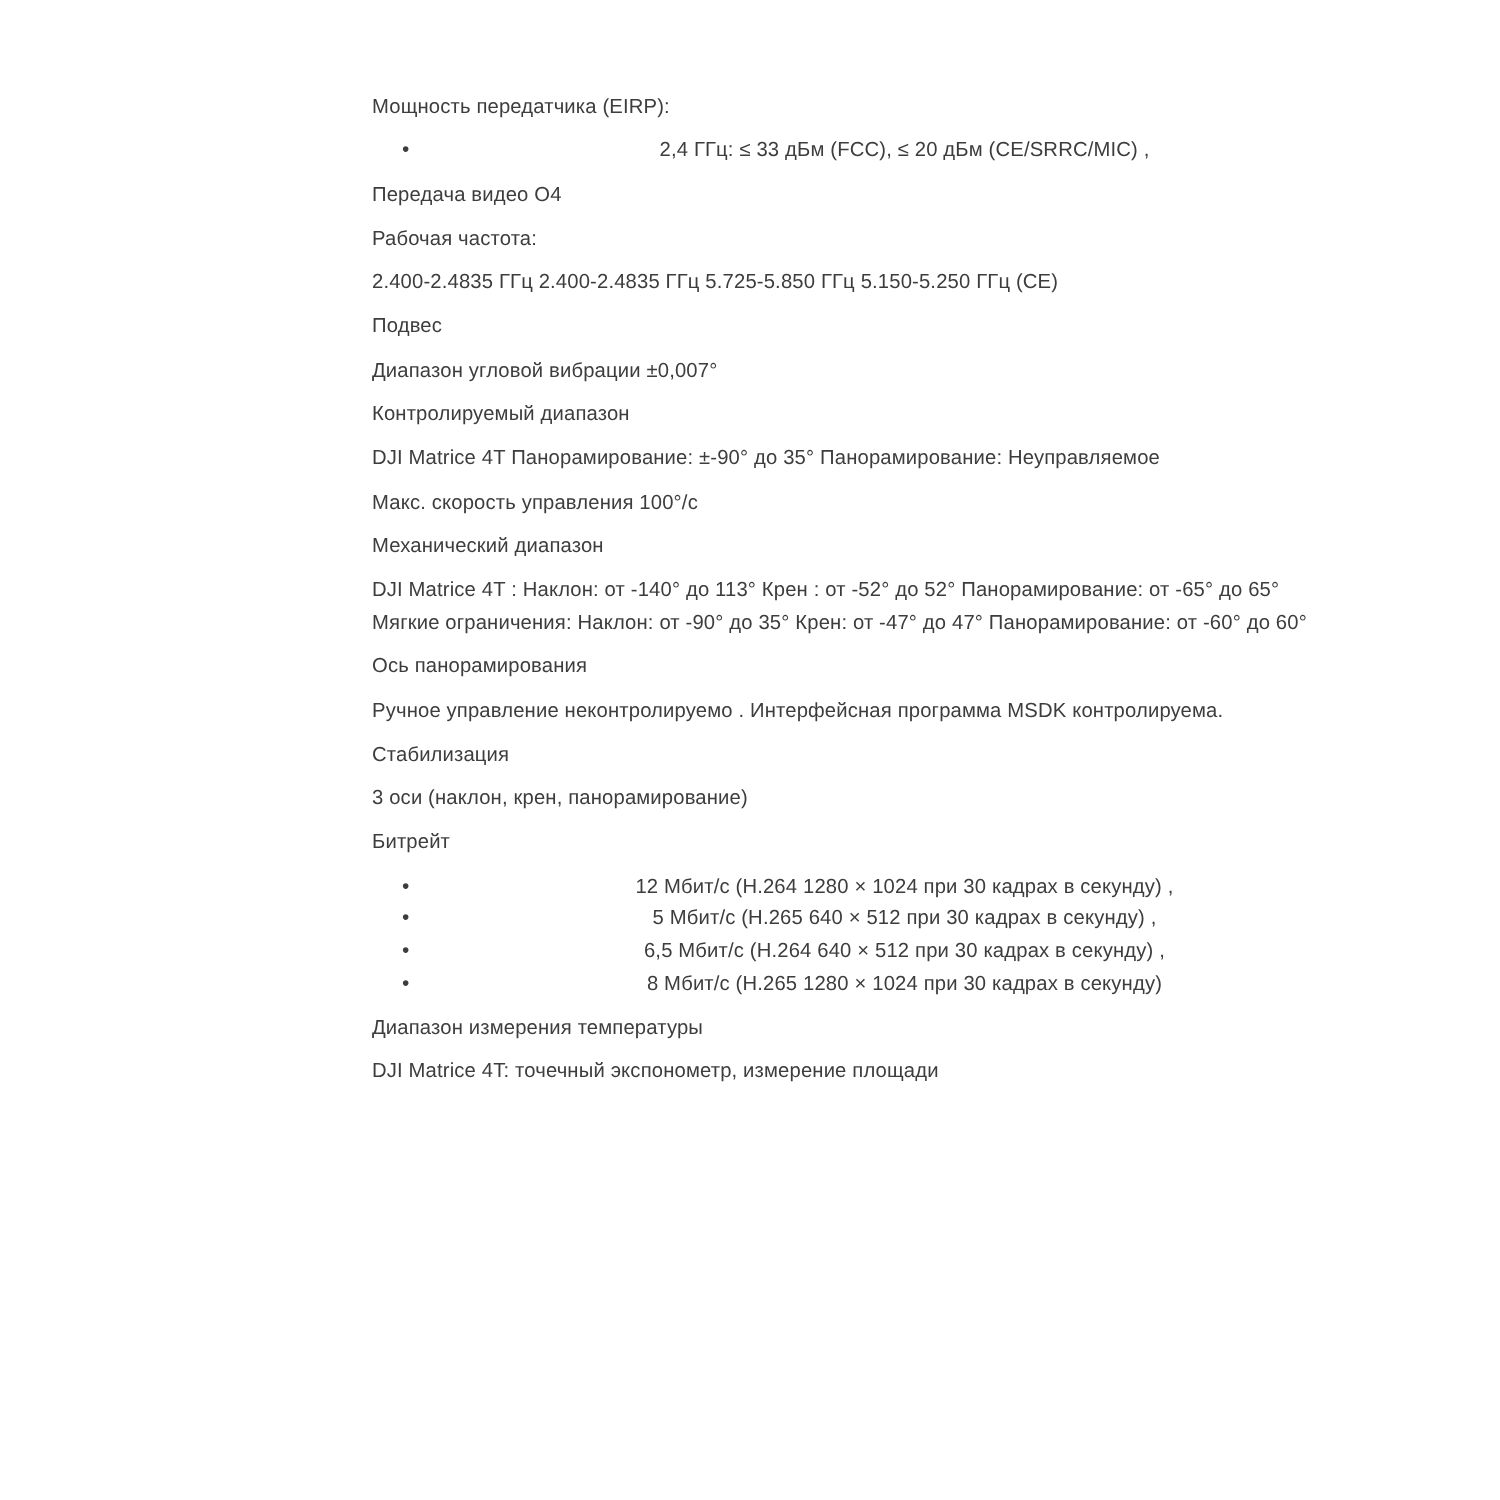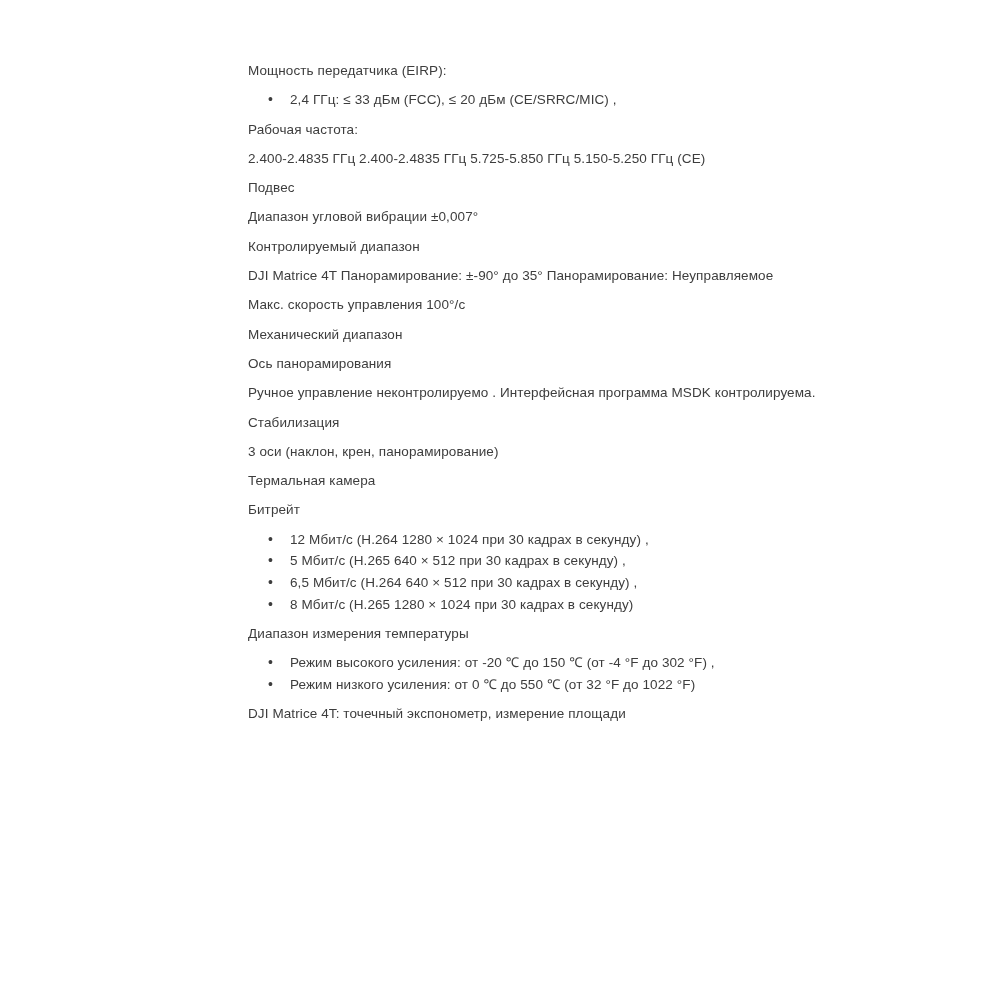--- a/index.html
+++ b/index.html
@@ -30,20 +30,21 @@
     letter-spacing: 0.1px;
   }
   p.para {
     margin: 0 0 7.6px 0;
     padding: 0;
   }
   ul.blist {
     list-style: none;
     margin: 4px 0 7.6px 0;
     padding: 0 0 0 42px;
+    text-align: center;
   }
   ul.blist li {
     position: relative;
   }
   ul.blist li::before {
     content: "\2022";
     position: absolute;
     left: -22px;
     top: 0;
     font-size: 14px;
@@ -51,40 +52,37 @@
 </style>
 </head>
 <body>
 
 <div class="page">
   <div class="doc-content">
       <p class="para">Мощность передатчика (EIRP):</p>
       <ul class="blist">
         <li>2,4 ГГц: ≤ 33 дБм (FCC), ≤ 20 дБм (CE/SRRC/MIC) ,</li>
       </ul>
+      <p class="para">Передача видео O4</p>
       <p class="para">Рабочая частота:</p>
       <p class="para">2.400-2.4835 ГГц 2.400-2.4835 ГГц 5.725-5.850 ГГц 5.150-5.250 ГГц (CE)</p>
       <p class="para">Подвес</p>
       <p class="para">Диапазон угловой вибрации ±0,007°</p>
       <p class="para">Контролируемый диапазон</p>
       <p class="para">DJI Matrice 4T Панорамирование: ±-90° до 35° Панорамирование: Неуправляемое</p>
       <p class="para">Макс. скорость управления 100°/с</p>
       <p class="para">Механический диапазон</p>
+      <p class="para"><span>DJI Matrice 4T : Наклон: от -140° до 113° Крен : от -52° до 52° Панорамирование: от -65° до 65°</span><br><span>Мягкие ограничения: Наклон: от -90° до 35° Крен: от -47° до 47° Панорамирование: от -60° до 60°</span></p>
       <p class="para">Ось панорамирования</p>
       <p class="para">Ручное управление неконтролируемо . Интерфейсная программа MSDK контролируема.</p>
       <p class="para">Стабилизация</p>
       <p class="para">3 оси (наклон, крен, панорамирование)</p>
-      <p class="para">Термальная камера</p>
       <p class="para">Битрейт</p>
       <ul class="blist">
         <li>12 Мбит/с (H.264 1280 × 1024 при 30 кадрах в секунду) ,</li>
         <li>5 Мбит/с (H.265 640 × 512 при 30 кадрах в секунду) ,</li>
         <li>6,5 Мбит/с (H.264 640 × 512 при 30 кадрах в секунду) ,</li>
         <li>8 Мбит/с (H.265 1280 × 1024 при 30 кадрах в секунду)</li>
       </ul>
       <p class="para">Диапазон измерения температуры</p>
-      <ul class="blist">
-        <li>Режим высокого усиления: от -20 ℃ до 150 ℃ (от -4 °F до 302 °F) ,</li>
-        <li>Режим низкого усиления: от 0 ℃ до 550 ℃ (от 32 °F до 1022 °F)</li>
-      </ul>
       <p class="para">DJI Matrice 4T: точечный экспонометр, измерение площади</p>
     </div>
 </div>
 
 </body></html>

